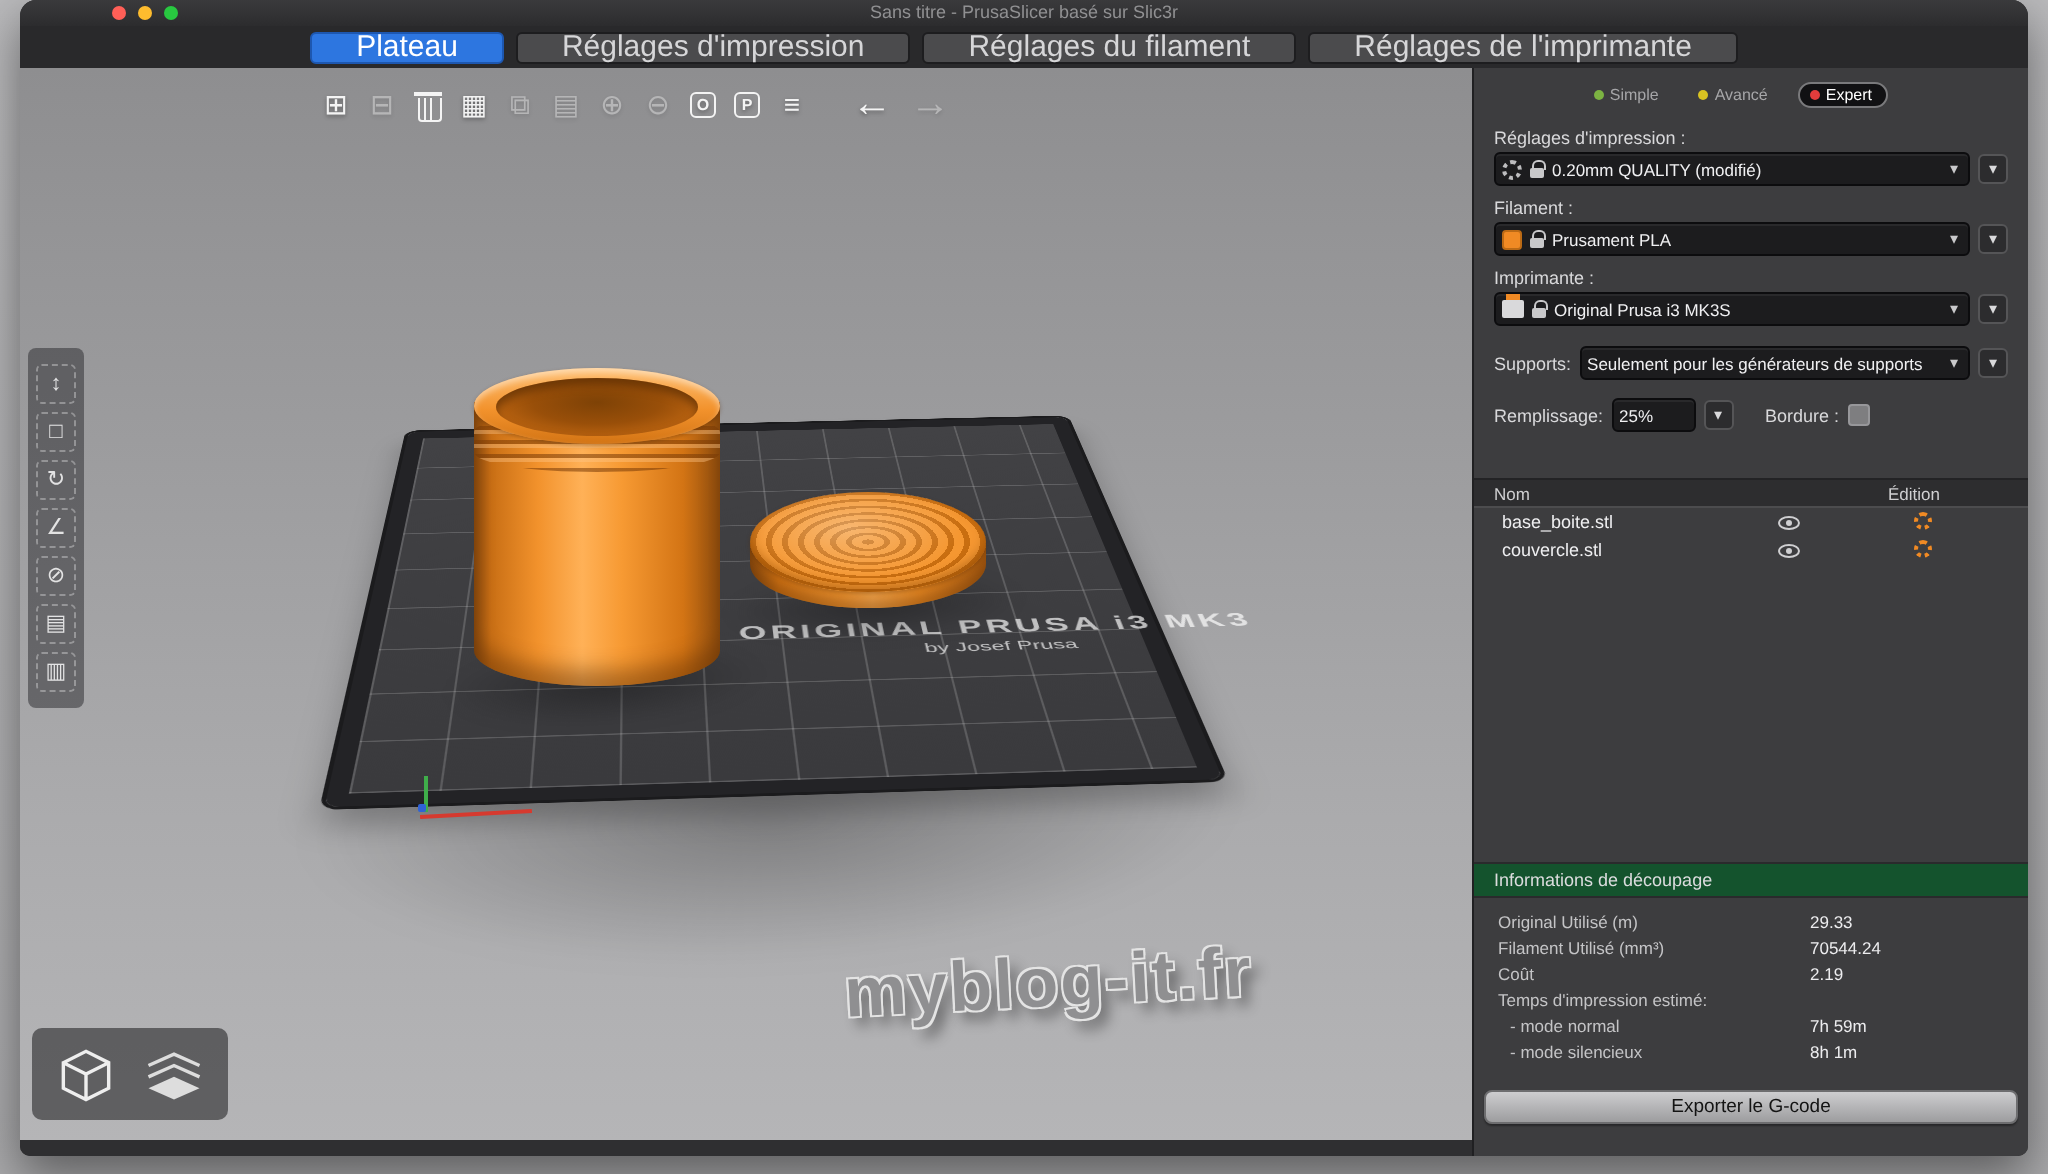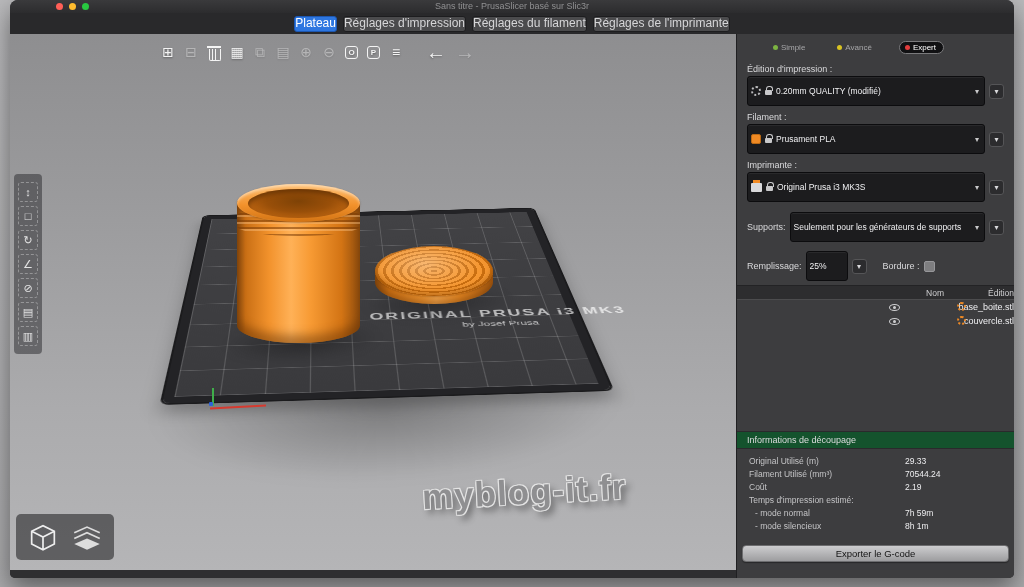--- a/index.html
+++ b/index.html
@@ -10,22 +10,22 @@
   .window { position:absolute; left:10px; top:0; width:1004px; height:578px;
             background:#2f2f31; border-radius:8px 8px 5px 5px;
             box-shadow:0 10px 24px rgba(0,0,0,.45); overflow:hidden; }
   .titlebar { position:relative; height:13px; background:linear-gradient(#3a3a3c,#2c2c2e); }
   .traffic { position:absolute; left:46px; top:3px; display:flex; gap:6px; }
   .tl { width:7px; height:7px; border-radius:50%; display:inline-block; cursor:pointer; }
   .tl.red{ background:#ff5f57; } .tl.yellow{ background:#febc2e; } .tl.green{ background:#28c840; }
   .title { position:absolute; left:0; right:0; top:1px; text-align:center; font-size:9px; color:#909092; }
 
   .tabbar { height:21px; display:flex; align-items:center; justify-content:center; gap:6px; background:#29292b; }
-  .tab { font-size:12px; color:#d6d6d8; background:#4b4b4d; border:1px solid #1d1d1f;
-         padding:1px 0 2px; border-radius:3px; cursor:pointer; line-height:11px; }
+  .tab { font-size:15px; color:#d6d6d8; background:#4b4b4d; border:1px solid #1d1d1f;
+         padding:1px 22px 2px; border-radius:3px; cursor:pointer; line-height:11px; }
   .tab.active { background:#2d76e0; border-color:#1d57b0; color:#fff; }
 
   .main { position:absolute; left:0; top:34px; right:0; bottom:0; display:flex; }
   .vcol { flex:1; min-width:0; display:flex; flex-direction:column; }
   .bottomstrip { height:8px; background:#2f2f31; }
 
   
   .viewport { position:relative; flex:1; overflow:hidden;
               background:linear-gradient(180deg,#8e8e90 0%,#9a9a9c 30%,#ababad 70%,#b5b5b7 100%); }
 
@@ -107,50 +107,50 @@
       text-shadow:-1px -1px 0 #e4e4e4, 1px -1px 0 #e4e4e4, -1px 1px 0 #e4e4e4, 1px 1px 0 #e4e4e4,
                   4px 5px 7px rgba(0,0,0,.45); }
 
   .viewswitch { position:absolute; left:6px; bottom:10px; display:flex; gap:10px; align-items:center;
       background:rgba(26,26,28,.55); border-radius:5px; padding:6px 10px; }
   .vs-icon { cursor:pointer; display:block; }
 
   
   .panel { width:278px; background:#3d3d3f; border-left:1px solid #202022; color:#e3e3e5;
            font-size:9px; display:flex; flex-direction:column; }
-  .mode-row { display:flex; justify-content:flex-end; gap:20px; margin:7px 70px 6px 8px; }
+  .mode-row { display:flex; justify-content:flex-end; gap:8px; margin:7px 70px 6px 8px; }
   .mode { display:flex; align-items:center; gap:3px; font-size:8px; color:#a6a6a8;
           padding:1px 7px 1px 5px; border-radius:8px; cursor:pointer; }
   .mode .dot { width:5px; height:5px; border-radius:50%; }
   .mode.active { background:#111113; border:1px solid #7a7a7c; color:#fff; }
 
   .plabel { margin:4px 10px 2px; color:#d9d9db; }
   .combo-row { display:flex; align-items:center; gap:4px; margin:0 10px 2px; }
-  .combo { flex:1; display:flex; align-items:center; gap:4px; height:30px; padding:0 3px;
+  .combo { flex:1; display:flex; align-items:center; gap:4px; height:17px; padding:0 3px;
            background:#1c1c1e; border:1px solid #0c0c0e; border-radius:3px; cursor:pointer;
            box-shadow:inset 0 1px 0 rgba(255,255,255,.06); min-width:0; }
   .combo-text { flex:1; color:#f0f0f2; font-size:8.5px; white-space:nowrap; overflow:hidden; }
   .combo-caret { color:#c9c9cb; font-size:8px; padding:0 2px; }
   .sqbtn { width:15px; height:15px; background:#2c2c2e; border:1px solid #555557; border-radius:3px;
            color:#d9d9db; font-size:8px; text-align:center; line-height:13px; cursor:pointer; }
   .lock { position:relative; width:7px; height:5px; background:#c9c9cb; border-radius:1px; margin-top:3px; flex:none; }
   .lock::before { content:""; position:absolute; left:1px; top:-4px; width:5px; height:4px;
                   border:1.4px solid #c9c9cb; border-bottom:none; border-radius:3px 3px 0 0; }
   .ic-print { width:10px; height:10px; border-radius:50%; border:2px dotted #bdbdbf; flex:none; }
   .ic-fil { width:10px; height:10px; background:#f08a24; border:1px solid #bb6a15; border-radius:2px; flex:none; }
   .ic-printer { width:11px; height:9px; background:#d9d9db; border-radius:1px; position:relative; flex:none; }
   .ic-printer::before { content:""; position:absolute; left:2px; top:-3px; width:7px; height:3px; background:#f08a24; }
 
   .inline-label { color:#d9d9db; white-space:nowrap; }
   .supports-row { margin-top:8px; }
   .infill-row { margin-top:7px; }
   .infill-combo { flex:none; width:42px; }
   .checkbox { width:11px; height:11px; background:#7e7e80; border:1px solid #97979a; border-radius:2px; cursor:pointer; }
 
-  .objtable { margin-top:2px;text-align:right; }
+  .objtable { margin-top:21px; }
   .objhead { display:flex; height:15px; align-items:center; background:#2d2d2f;
              border-top:1px solid #232325; border-bottom:1px solid #4c4c4e; font-size:8.5px; color:#cfcfd1; }
   .objhead .h-name { padding-left:10px; flex:1; }
   .objhead .h-edit { width:70px; }
   .objrow { position:relative; height:14px; line-height:14px; padding-left:14px; color:#efeff1;
             cursor:pointer; font-size:9px; }
   .eye { position:absolute; left:152px; top:4px; width:11px; height:7px; border:1px solid #cfcfd1;
          border-radius:50%; cursor:pointer; }
   .eye::before { content:""; position:absolute; left:3px; top:1px; width:3px; height:3px;
                  border-radius:50%; background:#cfcfd1; }
@@ -279,21 +279,21 @@
           <span class="mode">
             <span class="dot" style="background:#d9c322"></span>
             <span>Avancé</span>
           </span>
           <span class="mode active">
             <span class="dot" style="background:#e23c3c"></span>
             <span>Expert</span>
           </span>
         </div>
 
-        <div class="plabel">Édition d'impression :</div>
+        <div class="plabel">Réglages d'impression :</div>
         <div class="combo-row">
           <div class="combo">
             <span class="ic-print"></span>
             <span class="lock"></span>
             <span class="combo-text">0.20mm QUALITY (modifié)</span>
             <span class="combo-caret">▾</span>
           </div>
           <div class="sqbtn">▾</div>
         </div>
 

